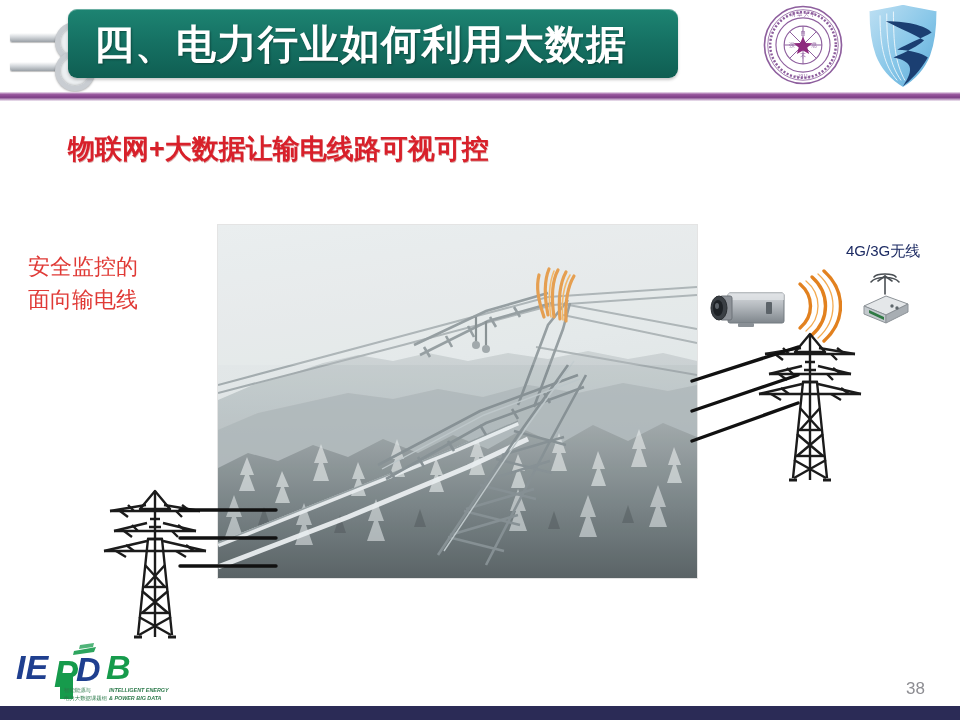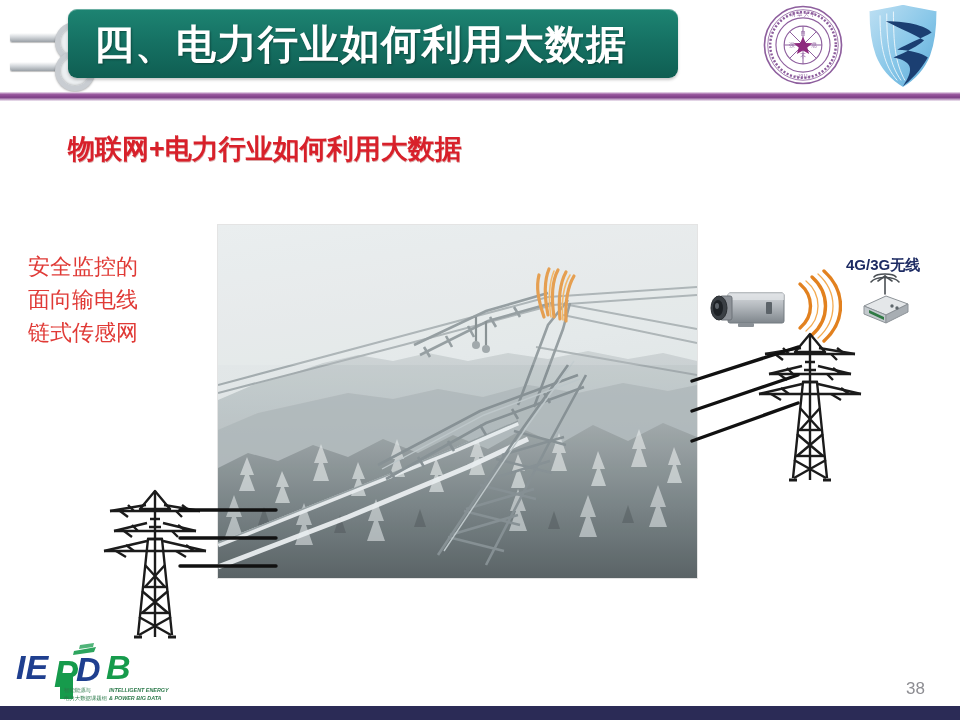--- a/index.html
+++ b/index.html
@@ -53,22 +53,22 @@
   }
   .left-caption span{display:block;white-space:nowrap;}
 
   .photo{
     position:absolute;left:218px;top:225px;width:479px;height:353px;
     overflow:hidden;background:#c9cfd2;box-shadow:0 0 0 1px #e4e4e4;
   }
   .photo svg{display:block;}
 
   .wireless-label{
-    position:absolute;left:846px;top:256px;
-    font-size:15px;color:#1d2b63;font-weight:bold;white-space:nowrap;
+    position:absolute;left:846px;top:242px;
+    font-size:15px;color:#1d2b63;font-weight:normal;white-space:nowrap;
   }
 
   .camera{position:absolute;left:708px;top:285px;width:82px;height:48px;}
   .waves{position:absolute;left:790px;top:268px;width:52px;height:76px;}
   .router{position:absolute;left:856px;top:272px;width:58px;height:56px;}
   .tower-right{position:absolute;left:755px;top:330px;width:110px;height:155px;}
   .tower-left{position:absolute;left:100px;top:487px;width:110px;height:155px;}
   .links-right{position:absolute;left:690px;top:345px;width:110px;height:105px;}
   .links-left{position:absolute;left:178px;top:498px;width:100px;height:72px;}
 
@@ -135,26 +135,25 @@
         <path d="M16 14 C16 46 20 66 34 82"></path>
         <path d="M23 12 C23 45 26 65 38 82"></path>
         <path d="M30 10 C30 44 32 64 42 82"></path>
       </g>
       <path d="M22 20 C48 20 66 26 70 32 C60 38 44 44 34 50 C48 50 60 54 66 58 C58 72 48 82 40 88 C52 70 50 62 30 58 C44 52 56 46 62 40 C52 34 38 28 22 20 Z" fill="#1b3f72"></path>
     </svg>
 
     <div class="divider"></div>
   </div>
 
-  <div class="subhead">物联网+电力行业如何利用大数据</div>
+  <div class="subhead">物联网+大数据让输电线路可视可控</div>
 
   <div class="left-caption">
     <span>安全监控的</span>
     <span>面向输电线</span>
-    <span>链式传感网</span>
   </div>
 
   <div class="photo">
     <svg width="479" height="353" viewBox="0 0 479 353">
       <defs>
         <linearGradient id="sky" x1="0" y1="0" x2="0.2" y2="1">
           <stop offset="0%" stop-color="#e6ebec"></stop>
           <stop offset="45%" stop-color="#dfe5e6"></stop>
           <stop offset="100%" stop-color="#d3d9da"></stop>
         </linearGradient>

